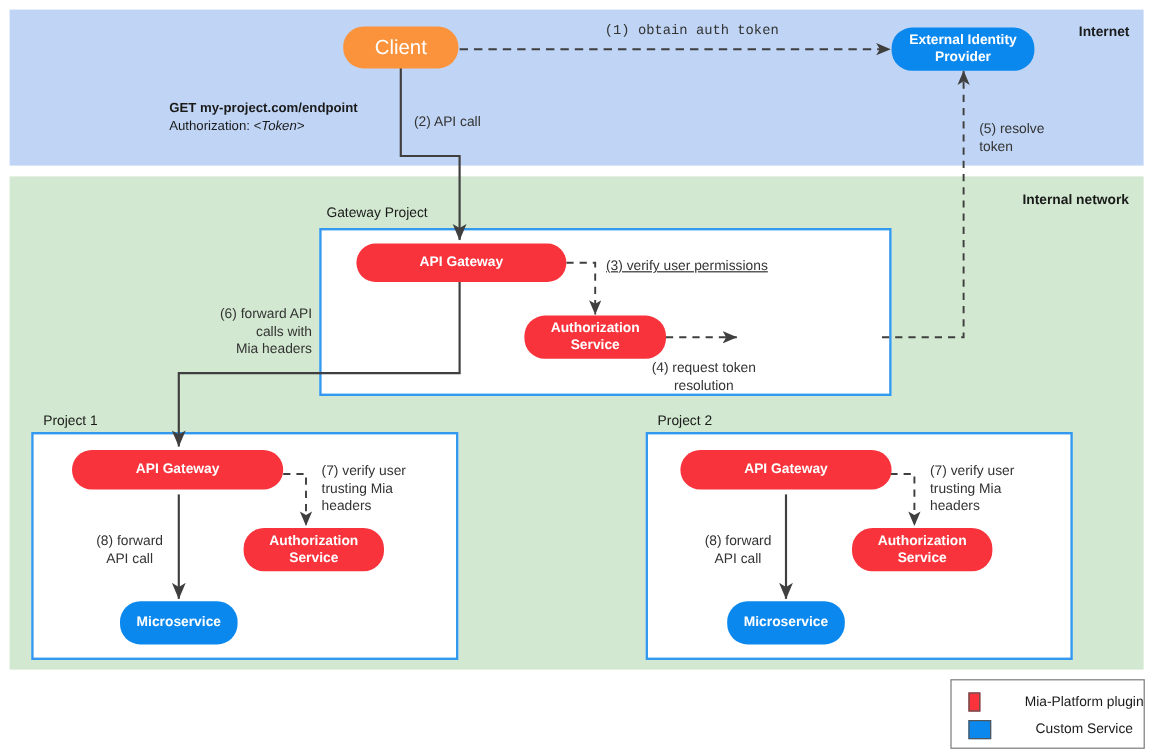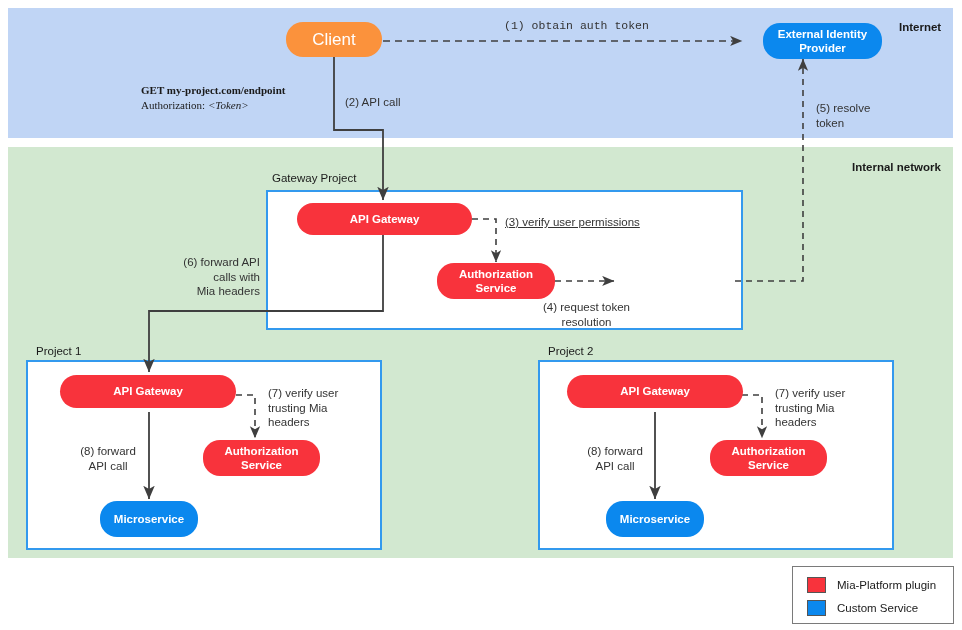--- a/index.html
+++ b/index.html
@@ -74,21 +74,21 @@
     font-size: 11.5px;
     color: #333333;
     line-height: 1.28;
     white-space: pre-line;
   }
   .edge-label.center { text-align: center; }
   .edge-label.right  { text-align: right; }
   .edge-label.left   { text-align: left; }
   .req-note {
     position: absolute;
-    font-family: Liberation Serif, serif;
+    font-family: Liberation Sans, sans-serif;
     font-size: 11px;
     color: #1a1a1a;
     line-height: 1.35;
     white-space: nowrap;
   }
   .req-note .m { font-weight: bold; }
   .req-note .i { font-style: italic; text-align: right; }
   svg.wires {
     position: absolute;
     left: 0; top: 0;
@@ -113,20 +113,21 @@
   .legend-swatch {
     width: 19px; height: 16px;
     border: 1px solid #555555;
     box-sizing: border-box;
     margin-right: 11px;
   }
   .legend-text {
     font-size: 11.5px;
     color: #1a1a1a;
     white-space: nowrap;
+    margin-left: 26px;
   }
 </style>
 </head>
 <body>
 
 <div id="canvas">
 
   <div class="zone zone-internet"></div>
   <div class="zone zone-internal"></div>
 
@@ -168,21 +169,21 @@
 
     <path d="M149,412 L149,499" fill="none" stroke="#3f3f3f" stroke-width="1.8" marker-end="url(#arrowSolid)"></path>
 
     <path d="M742,395 L762,395 L762,438" fill="none" stroke="#3f3f3f" stroke-width="1.6" stroke-dasharray="6,5" marker-end="url(#arrowDash)"></path>
 
     <path d="M655,412 L655,499" fill="none" stroke="#3f3f3f" stroke-width="1.8" marker-end="url(#arrowSolid)"></path>
   </svg>
 
   <div class="node orange client" style="left:286px; top:22px; width:96px; height:35px;">Client</div>
 
-  <div class="node blue" style="left:743px; top:23px; width:119px; height:36px;margin-left:20px;">External Identity
+  <div class="node blue" style="left:743px; top:23px; width:119px; height:36px;">External Identity
 Provider</div>
 
   <div class="req-note" style="left:141px; top:83px;">
     <div><span class="m">GET</span><span class="m"> </span><span class="m">my-project.com/endpoint</span></div>
     <div><span>Authorization:</span> <span class="i">&lt;Token&gt;</span></div>
   </div>
 
   <div class="node red" style="left:297px; top:203px; width:175px; height:32px;">API Gateway</div>
 
   <div class="node red" style="left:437px; top:263px; width:118px; height:36px;">Authorization

